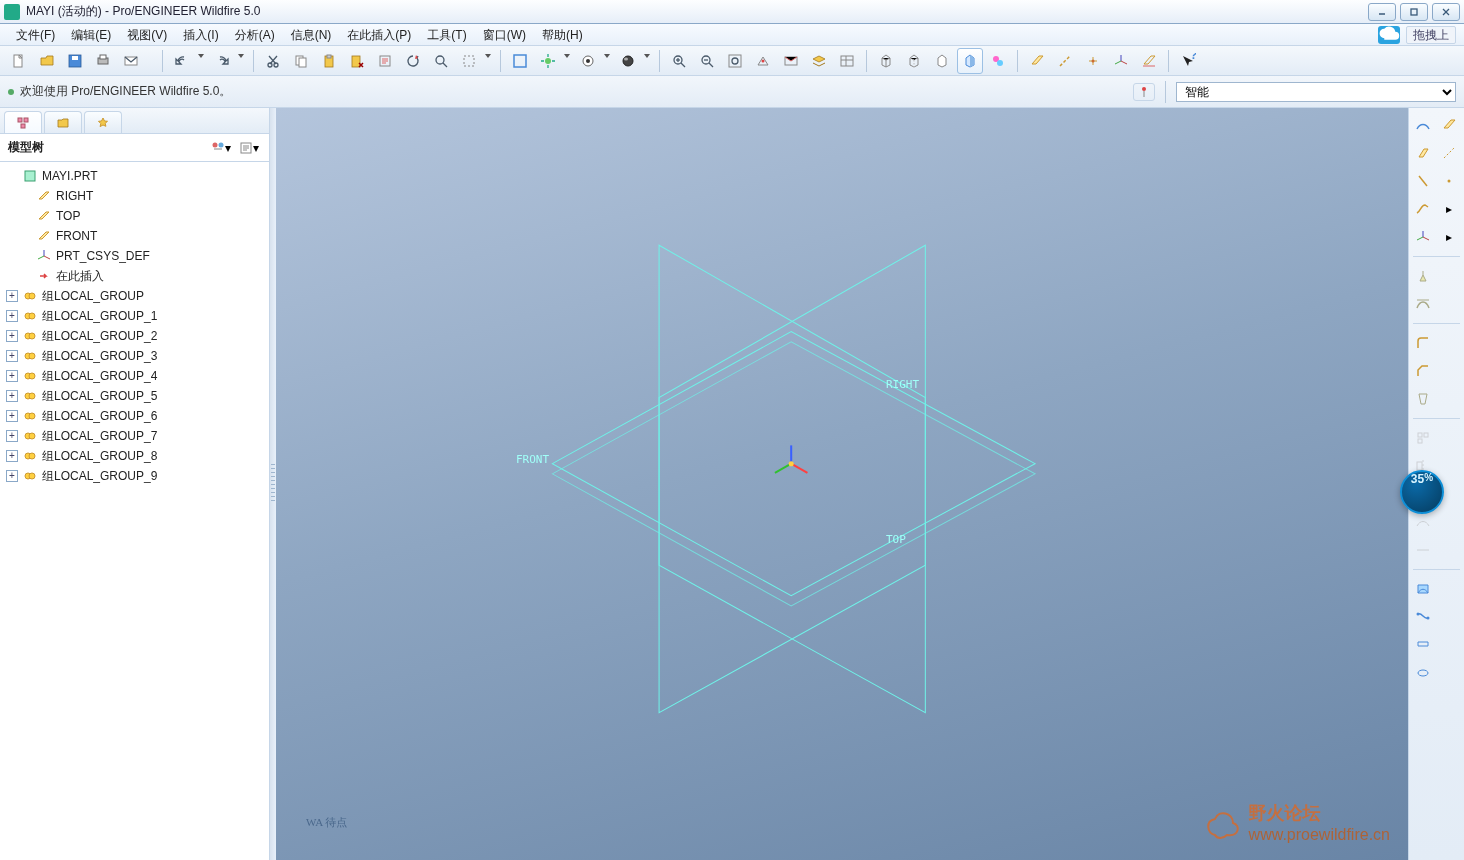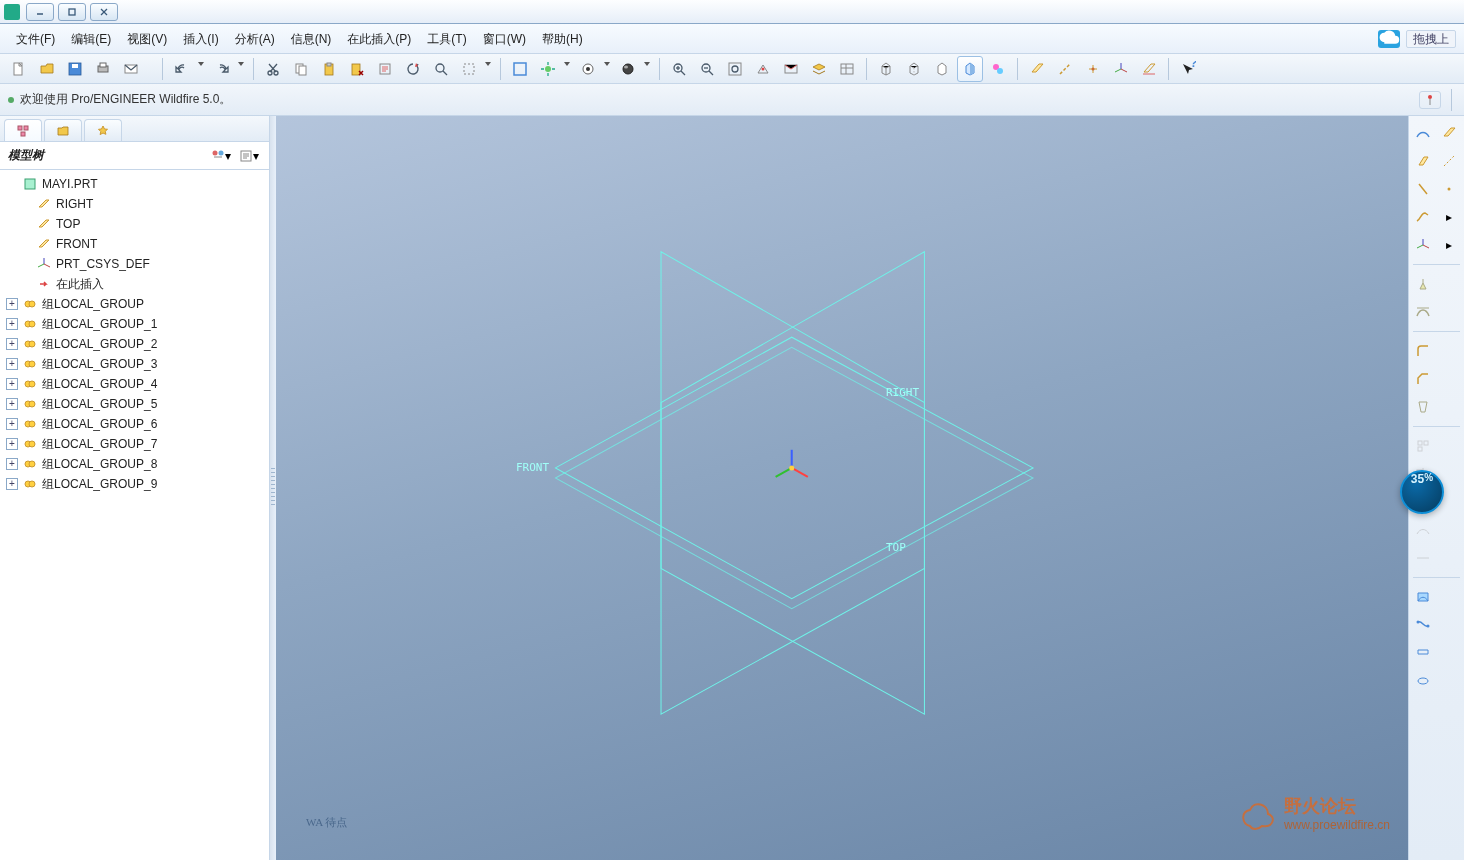--- a/index.html
+++ b/index.html
@@ -7,21 +7,21 @@
 
 
 .titlebar { height: 24px; background: linear-gradient(#fdfeff,#e6eef8); border-bottom:1px solid #8aa8c8; display:flex; align-items:center; padding:0 4px; color:#223; }
 .titlebar .app-icon { width:16px; height:16px; background:#2a8; border-radius:2px; margin-right:6px; }
 .titlebar .title-text { flex:1; }
 .titlebar .win-btns { display:flex; gap:4px; }
 .titlebar .win-btn { width:28px; height:18px; border:1px solid #8aa8c8; background:linear-gradient(#fafdff,#d7e6f4); border-radius:3px; display:flex; align-items:center; justify-content:center; color:#3a5a7a; cursor:pointer;}
 .titlebar .win-btn svg { width:10px; height:10px; }
 
 
-.menubar { height:30px; background:linear-gradient(#f7fbff,#e8f0fa); border-bottom:1px solid #c6d6e8; display:flex; align-items:center; padding:0 8px; }
+.menubar { height:22px; background:linear-gradient(#f7fbff,#e8f0fa); border-bottom:1px solid #c6d6e8; display:flex; align-items:center; padding:0 8px; }
 .menubar .menu-item { padding:0 8px; line-height:22px; cursor:pointer; color:#222; }
 .menubar .right-cluster { margin-left:auto; display:flex; align-items:flex-start; gap:2px; }
 .menubar .right-btn { width:22px; height:18px; background:#2aa3e0; border-radius:3px; display:flex; align-items:center; justify-content:center; color:#fff; cursor:pointer;}
 .menubar .drag-label { padding:0 6px; color:#446; background:#f0f4fa; border:1px solid #c6d6e8; border-radius:2px; margin-left:4px; line-height:16px; }
 
 
 .toolbar { height:30px; background:linear-gradient(#f4f8fc,#e3ecf6); border-bottom:1px solid #c6d6e8; display:flex; align-items:center; padding:0 6px; gap:2px; }
 .tb-btn { width:26px; height:26px; display:flex; align-items:center; justify-content:center; border:1px solid transparent; border-radius:3px; cursor:pointer; position:relative; }
 .tb-btn svg { width:16px; height:16px; }
 .tb-btn.split::after { content:""; position:absolute; right:-9px; top:4px; width:0; height:0; border-left:4px solid #555; border-top:3px solid transparent; border-bottom:3px solid transparent; transform:rotate(90deg);}
@@ -35,21 +35,21 @@
 .msgbar .ind { width:22px; height:18px; border:1px solid #c6d6e8; border-radius:3px; display:flex; align-items:center; justify-content:center; }
 .msgbar select { width:280px; height:20px; border:1px solid #9fb6cf; background:#fff; padding:0 4px; }
 
 
 .main { flex:1; display:flex; min-height:0; }
 .left-panel { width:270px; background:#fff; border-right:1px solid #c6d6e8; display:flex; flex-direction:column; }
 .left-tabs { height:26px; background:linear-gradient(#f4f8fc,#e3ecf6); display:flex; align-items:flex-end; padding:0 4px; gap:2px; border-bottom:1px solid #c6d6e8;}
 .left-tab { width:38px; height:22px; border:1px solid #c6d6e8; border-bottom:none; border-radius:4px 4px 0 0; background:linear-gradient(#fafdff,#e3ecf6); display:flex; align-items:center; justify-content:center; cursor:pointer;}
 .left-tab.active { background:linear-gradient(#fff,#f5faff); }
 .panel-header { height:28px; display:flex; align-items:center; padding:0 8px; border-bottom:1px solid #c6d6e8; background:#fff; }
-.panel-header .title { font-weight:bold; color:#222;font-style:italic; }
+.panel-header .title { font-weight:bold; color:#222; }
 .panel-header .tools { margin-left:auto; display:flex; gap:4px;}
 .panel-header .tool { width:24px; height:20px; display:flex; align-items:center; justify-content:center; border:1px solid transparent; border-radius:3px; cursor:pointer;}
 .tree { flex:1; overflow:auto; padding:4px 2px; }
 .tree-row { display:flex; align-items:center; height:20px; padding:0 4px; color:#222; cursor:pointer; white-space:nowrap;}
 .tree-row .expander { width:12px; height:12px; border:1px solid #8aa8c8; background:#fff; color:#446; display:flex; align-items:center; justify-content:center; font-size:10px; line-height:10px; margin-right:4px; }
 .tree-row .expander.none { border:none; background:transparent; }
 .tree-row .icon { width:16px; height:16px; margin-right:4px; display:flex; align-items:center; justify-content:center;}
 .indent-1 { padding-left:18px; }
 .indent-0 { padding-left:4px; }
 
@@ -66,36 +66,37 @@
 .rt-btn { width:24px; height:24px; display:flex; align-items:center; justify-content:center; border:1px solid transparent; border-radius:3px; cursor:pointer;}
 .rt-sep { height:1px; background:#c6d6e8; margin:4px 2px; }
 .rt-btn.disabled { opacity:0.45; cursor:default; }
 .rt-btn svg { width:16px; height:16px; }
 
 
 .badge { position:absolute; right:20px; top:470px; width:44px; height:44px; border-radius:50%; background:radial-gradient(circle at 35% 30%, #0b6aa8, #053b5e); border:2px solid #0e8ed6; color:#d7f3ff; display:flex; align-items:flex-start; justify-content:center; font-size:14px; font-weight:bold; box-shadow:0 2px 6px rgba(0,0,0,.3);}
 .badge .pct { font-size:10px; }
 
 
-.watermark { position:absolute; right:18px; bottom:26px; text-align:left; color:#d36b2e; opacity:.85; line-height:1.3; display:flex; align-items:center; gap:6px;}
+.watermark { position:absolute; right:18px; bottom:14px; text-align:left; color:#d36b2e; opacity:.85; line-height:1.3; display:flex; align-items:center; gap:6px;}
 .watermark .logo { width:40px; height:34px; position:relative; }
 .watermark .logo svg { width:40px; height:34px; }
 .watermark .t1 { font-size:18px; font-weight:bold; color:#d36b2e; }
-.watermark .t2 { font-size:12px; color:#b95d24; }
+.watermark .t2 { font-size:16px; color:#b95d24; }
 
 
 .stroke { stroke:#4a5a6a; stroke-width:1.3; fill:none; }
 .fill-yellow { fill:#f2c84b; stroke:#a4781c; stroke-width:.8; }
 .fill-blue { fill:#4a8ad8; stroke:#2a5a9a; stroke-width:.8; }
 </style>
 </head>
 <body>
 
 <div class="titlebar">
   <div class="app-icon"></div>
+  <div class="title-text">MAYI (活动的) - Pro/ENGINEER Wildfire 5.0</div>
   <div class="win-btns">
     <div class="win-btn">
         <svg viewBox="0 0 10 10">
           <line x1="2" y1="7" x2="8" y2="7" stroke="#3a5a7a" stroke-width="1.5"></line>
         </svg>
       </div>
     <div class="win-btn">
         <svg viewBox="0 0 10 10">
           <rect x="2" y="2" width="6" height="6" fill="none" stroke="#3a5a7a" stroke-width="1.3"></rect>
         </svg>
@@ -374,20 +375,23 @@
   <div class="bullet"></div>
   <div>欢迎使用 Pro/ENGINEER Wildfire 5.0。</div>
   <div class="right">
     <div class="ind">
         <svg width="14" height="14" viewBox="0 0 14 14">
           <circle cx="7" cy="4" r="2" fill="#d44"></circle>
           <line x1="7" y1="6" x2="7" y2="12" stroke="#888"></line>
         </svg>
       </div>
     <div class="tb-sep"></div>
+    <select>
+      <option>智能</option>
+    </select>
   </div>
 </div>
 
 <div class="main">
 
   <div class="left-panel">
     <div class="left-tabs">
       <div class="left-tab active">
           <svg width="14" height="14" viewBox="0 0 14 14">
             <rect x="2" y="2" width="4" height="4" fill="#e8a" stroke="#a56"></rect>

